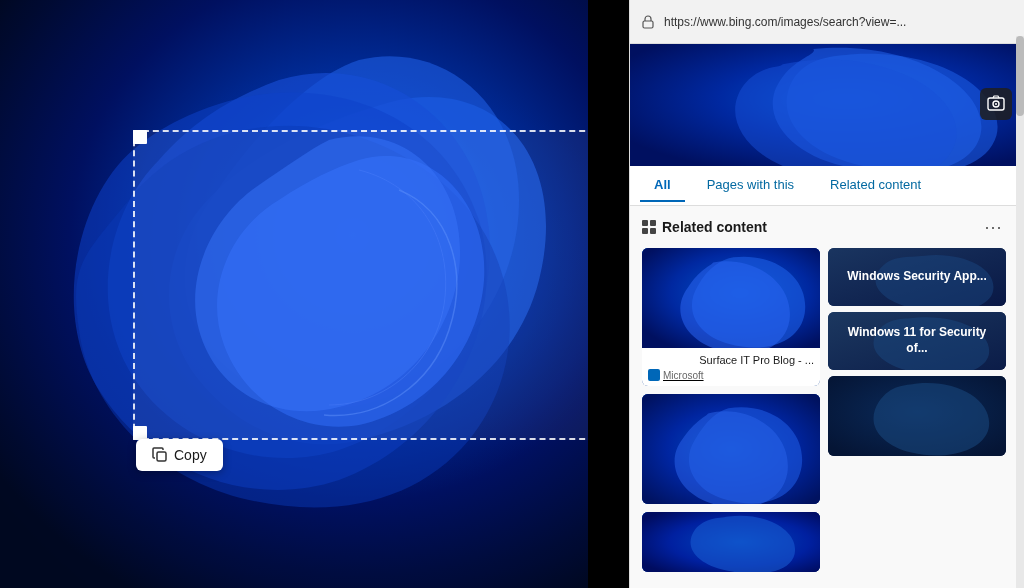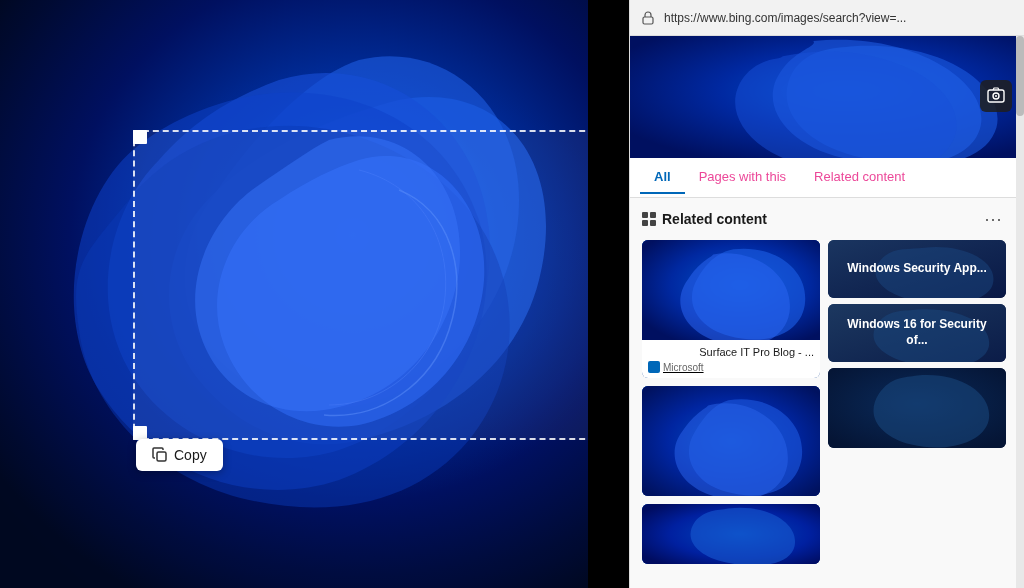--- a/index.html
+++ b/index.html
@@ -82,21 +82,21 @@
     }
 
     
     .address-bar {
       background: #f2f2f2;
       padding: 6px 10px;
       border-bottom: 1px solid #ddd;
       display: flex;
       align-items: center;
       gap: 8px;
-      height: 36px;
+      height: 44px;
     }
 
     .address-icon {
       width: 16px;
       height: 16px;
       color: #555;
     }
 
     .address-text {
       font-size: 12px;
@@ -127,27 +127,27 @@
     }
 
     
     .tabs-bar {
       display: flex;
       align-items: center;
       padding: 0 10px;
       border-bottom: 1px solid #ddd;
       background: #fff;
       height: 42px;
-      gap: 0;
+      gap: 8px;
     }
 
     .tab-item {
       padding: 10px 14px;
       font-size: 13px;
-      color: #ec4899;
+      color: #0369a1;
       cursor: pointer;
       position: relative;
       white-space: nowrap;
     }
 
     .tab-item.active {
       color: #0067b8;
       font-weight: 600;
     }
 
@@ -572,21 +572,21 @@
               <defs>
                 <linearGradient id="sg3" x1="0%" y1="0%" x2="100%" y2="100%">
                   <stop offset="0%" stop-color="#1c3860"></stop>
                   <stop offset="100%" stop-color="#0b1c48"></stop>
                 </linearGradient>
               </defs>
               <rect width="175" height="58" fill="url(#sg3)"></rect>
               <path d="M88 6 C128 3, 163 20, 158 43 C153 62, 115 67, 82 59 C51 52, 36 35, 50 18 C62 5, 75 8, 88 6Z" fill="#1a4880" opacity="0.5"></path>
             </svg>
           </div>
-          <div class="suggestion-chip-label">Windows 16 for Security of...</div>
+          <div class="suggestion-chip-label">Windows 11 for Security of...</div>
         </div>
 
         <div class="suggestion-chip" style="height:80px; background: linear-gradient(135deg, #0a2050 0%, #0a1840 100%);">
           <svg width="100%" height="80" viewBox="0 0 175 80" preserveAspectRatio="xMidYMid slice" xmlns="http://www.w3.org/2000/svg">
             <defs>
               <radialGradient id="sg4" cx="50%" cy="45%" r="65%">
                 <stop offset="0%" stop-color="#0a2a5a"></stop>
                 <stop offset="100%" stop-color="#051535"></stop>
               </radialGradient>
             </defs>

